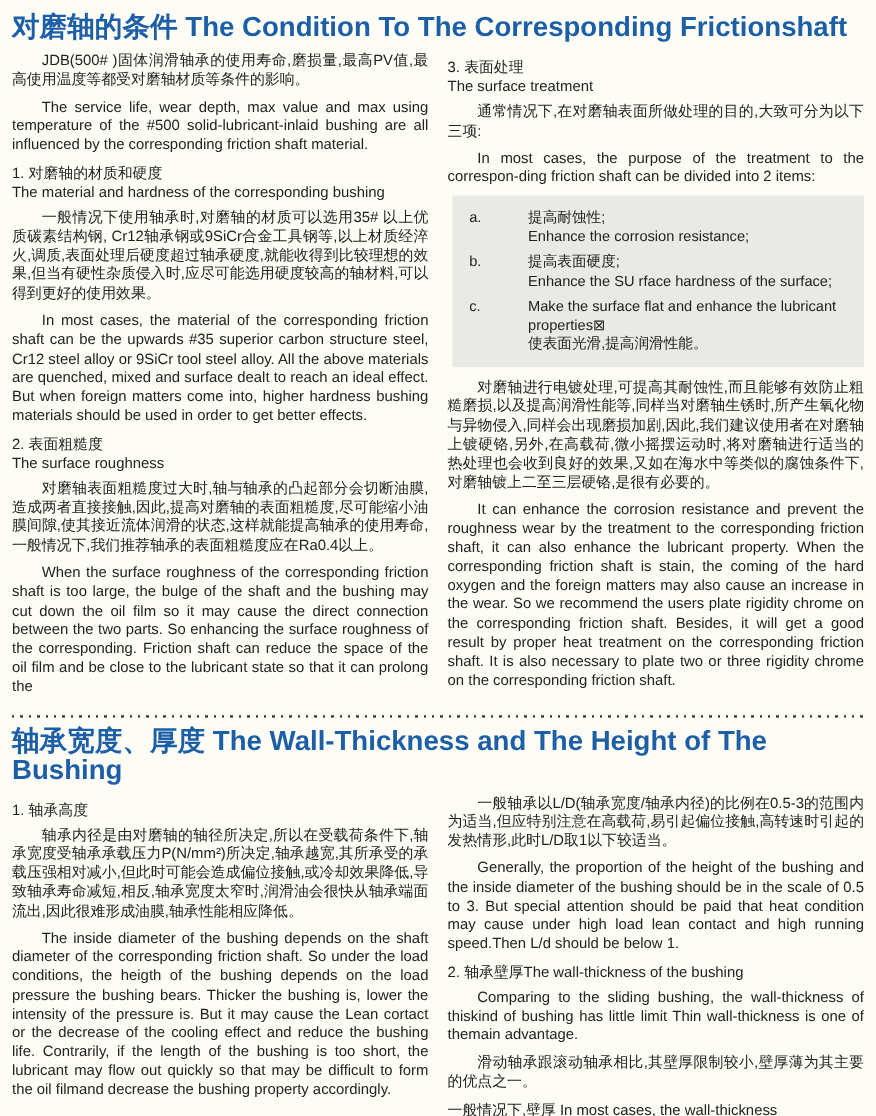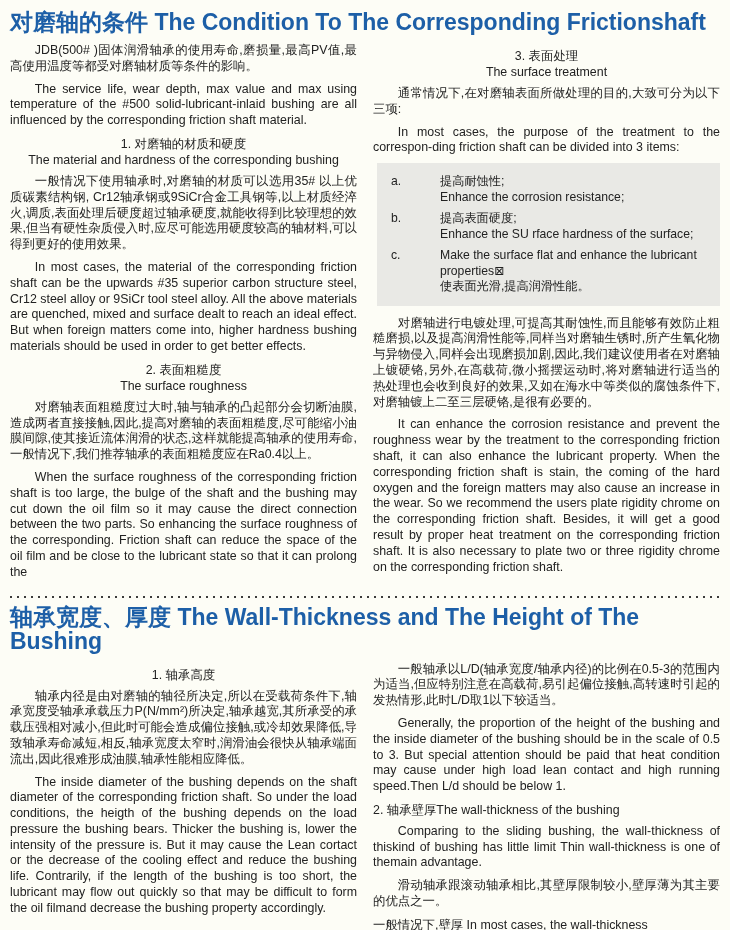--- a/index.html
+++ b/index.html
@@ -25,21 +25,21 @@
   .col { flex:1 1 0; min-width:0; }
   .p {
     margin:0 0 7px 0;
     font-size:12.4px;
     line-height:15.8px;
     text-align:justify;
   }
   .ind { text-indent:2em; }
   .noind { text-indent:0; }
   .sub { margin:5px 0 6px 0; font-size:12.4px; line-height:16px; }
-  .sub div { text-align:center; }
+  .sub div { text-align:left; }
   .note-box {
     background:#e9e9e5;
     margin:4px 0 10px 4px;
     padding:11px 10px 11px 14px;
   }
   .note-item { display:flex; margin:0 0 6px 0; }
   .note-item:last-child { margin-bottom:0; }
   .note-label { width:17px; flex:0 0 17px; font-size:12.2px; line-height:15.5px; }
   .note-body { flex:1; font-size:12.2px; line-height:15.5px;margin-left:32px; }
   .divider {
@@ -74,21 +74,21 @@
         <p class="p ind">对磨轴表面粗糙度过大时,轴与轴承的凸起部分会切断油膜,造成两者直接接触,因此,提高对磨轴的表面粗糙度,尽可能缩小油膜间隙,使其接近流体润滑的状态,这样就能提高轴承的使用寿命,一般情况下,我们推荐轴承的表面粗糙度应在Ra0.4以上。</p>
         <p class="p ind">When the surface roughness of the corresponding friction shaft is too large, the bulge of the shaft and the bushing may cut down the oil film so it may cause the direct connection between the two parts. So enhancing the surface roughness of the corresponding. Friction shaft can reduce the space of the oil film and be close to the lubricant state so that it can prolong the</p>
       </div>
 
       <div class="col">
         <div class="sub">
           <div>3. 表面处理</div>
           <div>The surface treatment</div>
         </div>
         <p class="p ind">通常情况下,在对磨轴表面所做处理的目的,大致可分为以下三项:</p>
-        <p class="p ind">In most cases, the purpose of the treatment to the correspon-ding friction shaft can be divided into 3 items:</p>
+        <p class="p ind">In most cases, the purpose of the treatment to the correspon-ding friction shaft can be divided into 2 items:</p>
 
         <div class="note-box">
           <div class="note-item">
             <div class="note-label">a.</div>
             <div class="note-body">
               <div>提高耐蚀性;</div>
               <div>Enhance the corrosion resistance;</div>
             </div>
           </div>
           <div class="note-item">

